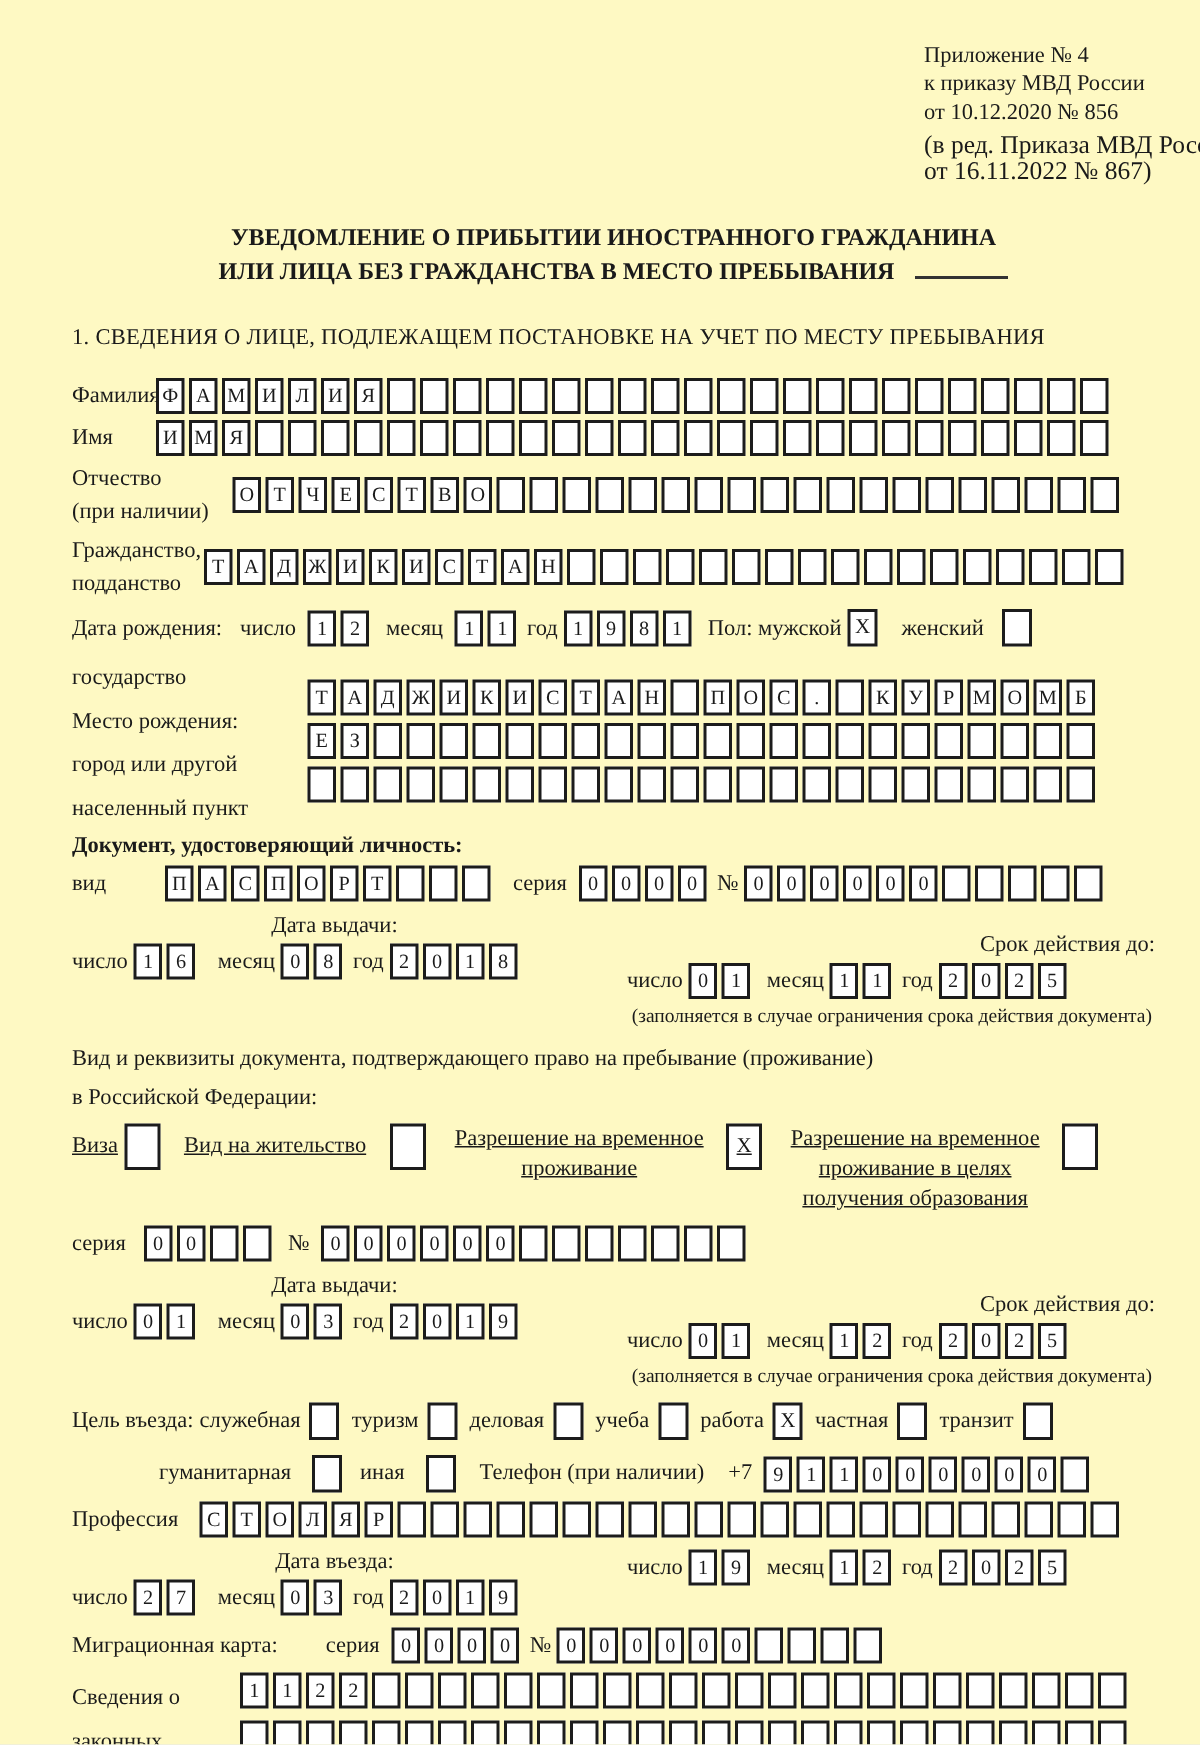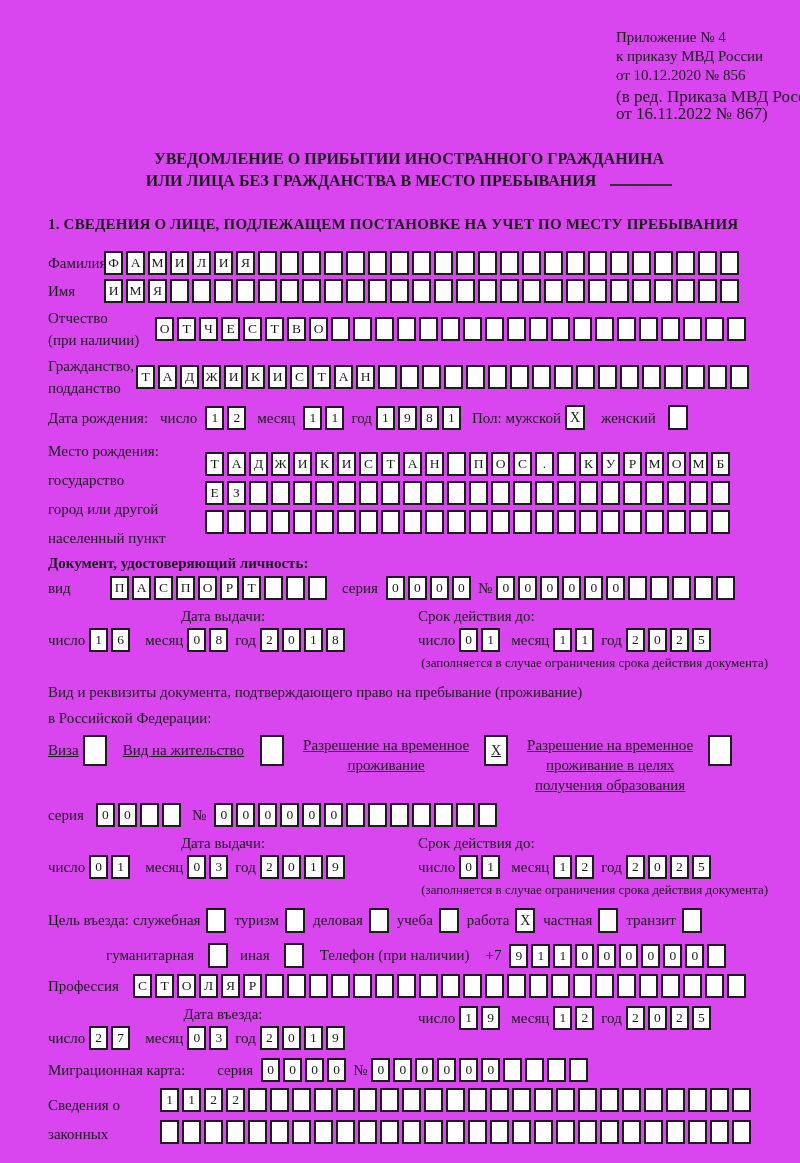--- a/index.html
+++ b/index.html
@@ -1,26 +1,26 @@
 <!DOCTYPE html>
 <html><head>
 <meta charset="utf-8">
 <style>
   html,body { margin:0; padding:0; background:#e8e8e8; }
   .page {
-    width:800px; height:1163px; margin:0 auto; background:#d946ef; color:#1a1a1a;
+    width:800px; height:1163px; margin:0 auto; background:#fef9c3; color:#1a1a1a;
     font-family:"Liberation Serif","DejaVu Serif",serif; font-size:15px;
     box-sizing:border-box; padding:28px 30px 0 48px; overflow:hidden; position:relative;
   }
   .annex { margin-left:568px; line-height:19px; white-space:nowrap; }
   .annex-note { margin-left:568px; margin-top:3px; font-size:17px; line-height:17px; white-space:nowrap; }
   .forma { text-align:right; padding-right:34px; font-weight:bold; margin-top:12px; font-size:16px; letter-spacing:1px; }
   .title { text-align:center; font-weight:bold; font-size:16px; line-height:22px; margin-top:26px; }
   .blank-line { display:inline-block; width:62px; border-bottom:2px solid #333; height:14px; margin-left:14px; }
-  .sec-head { font-weight:bold; font-size:15px; margin-top:24px; letter-spacing:0.2px; }
+  .sec-head { font-weight:normal; font-size:15px; margin-top:24px; letter-spacing:0.2px; }
 
   .frow { display:flex; align-items:center; margin-top:4px; }
   .lbl { flex:0 0 auto; line-height:24px; }
   .lblcol { flex:0 0 auto; line-height:22px; }
   .cellrow { display:flex; flex-wrap:nowrap; }
   .cell {
     display:inline-block; flex:0 0 auto; width:19px; height:24px; box-sizing:border-box;
     border:2px solid #1c1c1c; margin-right:3px; text-align:center;
     font-size:13.5px; line-height:20px; background:#fff;
   }
@@ -30,21 +30,21 @@
   }
   .bigbox { width:24px; height:31px; line-height:27px; }
   .gap4 { width:4px; flex:0 0 auto; } .gap8 { width:8px; flex:0 0 auto; }
   .gap12 { width:12px; flex:0 0 auto; } .gap16 { width:16px; flex:0 0 auto; }
 
   .stack > .cellrow { margin-bottom:5px; }
   .dates2 { display:flex; margin-top:8px; }
   .dcol-l { width:340px; flex:0 0 auto; }
   .dcol-r { flex:1 1 auto; }
   .dhead-l { text-align:center; padding-left:10px; margin-bottom:3px; }
-  .dhead-r { text-align:left; padding-left:30px; margin-bottom:3px; }
+  .dhead-r { text-align:right; padding-left:30px; margin-bottom:3px;margin-top:13px; }
   .dgroup { display:flex; align-items:flex-start; }
   .dgroup .lbl { margin-right:4px; }
   .note-r { text-align:right; font-size:13px; margin-top:3px; padding-right:2px; }
   .intro { line-height:26px; margin-top:8px; }
   .optwrap { display:flex; align-items:flex-start; margin-top:4px;text-decoration:underline; }
   .optlabel { text-align:center; line-height:20px; }
   .opt3, .opt4 { max-width:172px; }
   .purpose-row { display:flex; align-items:center; margin-top:10px; }
   .purpose-row .cbox { margin-left:6px; }
 </style>
@@ -243,22 +243,22 @@
       <span class="gap4"></span>
     <span class="cbox">X</span>
       <span class="gap16"></span>
     <span class="lbl">женский</span>
       <span class="gap12"></span>
     <span class="cbox"></span>
   </div>
 
   <div class="frow" style="margin-top:7px;">
     <span class="lblcol" style="width:157px; line-height:29px;">
+      <div>государство</div>
       <div>Место рождения:</div>
-      <div>государство</div>
       <div>город или другой</div>
       <div>населенный пункт</div>
     </span>
     <span class="stack">
       <span class="cellrow">
           <span class="cell">Т</span>
           <span class="cell">А</span>
           <span class="cell">Д</span>
           <span class="cell">Ж</span>
           <span class="cell">И</span>

